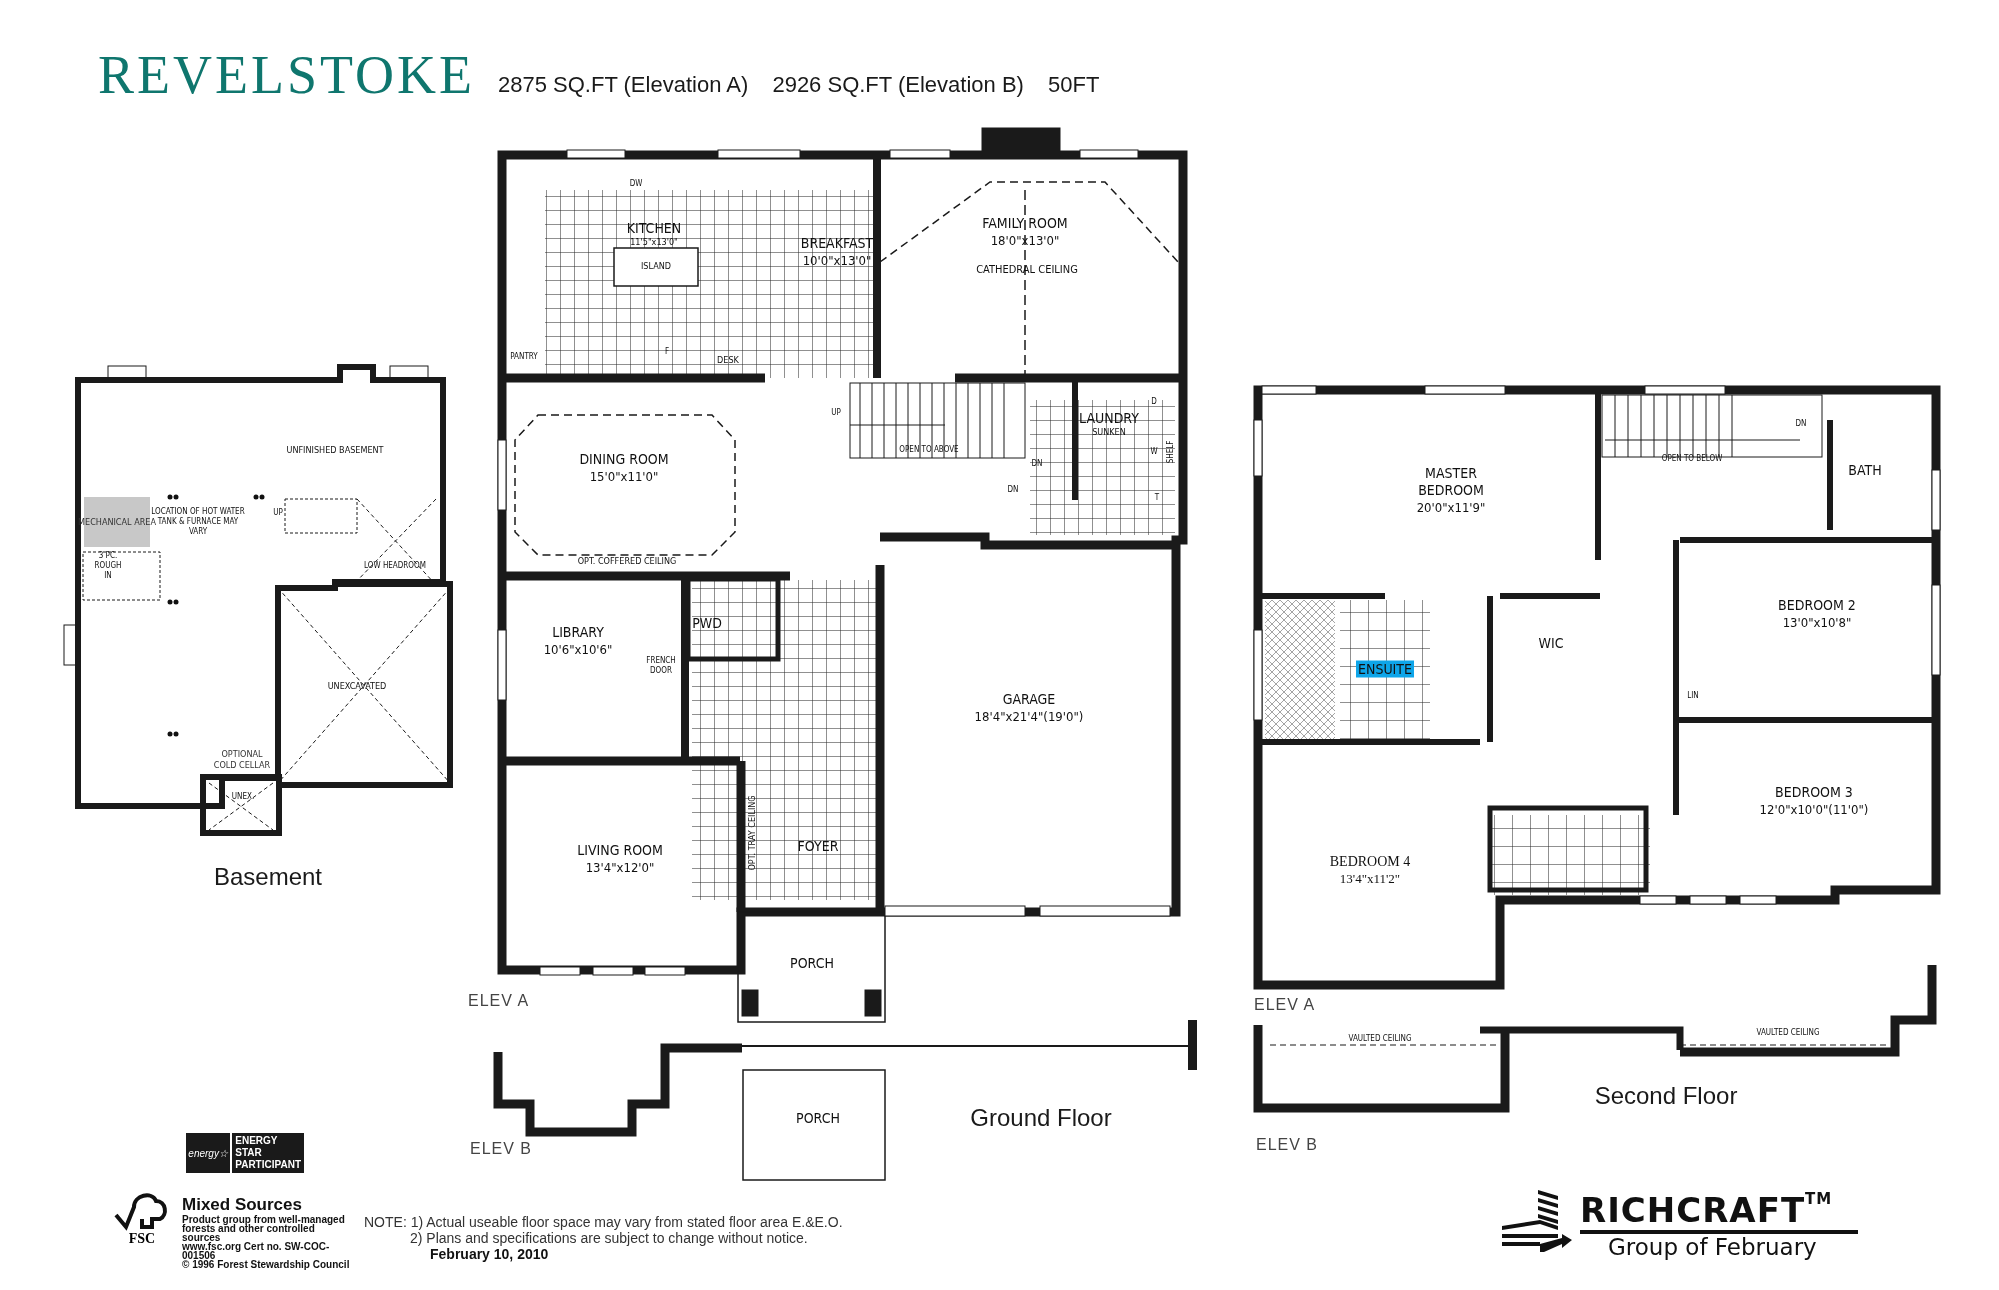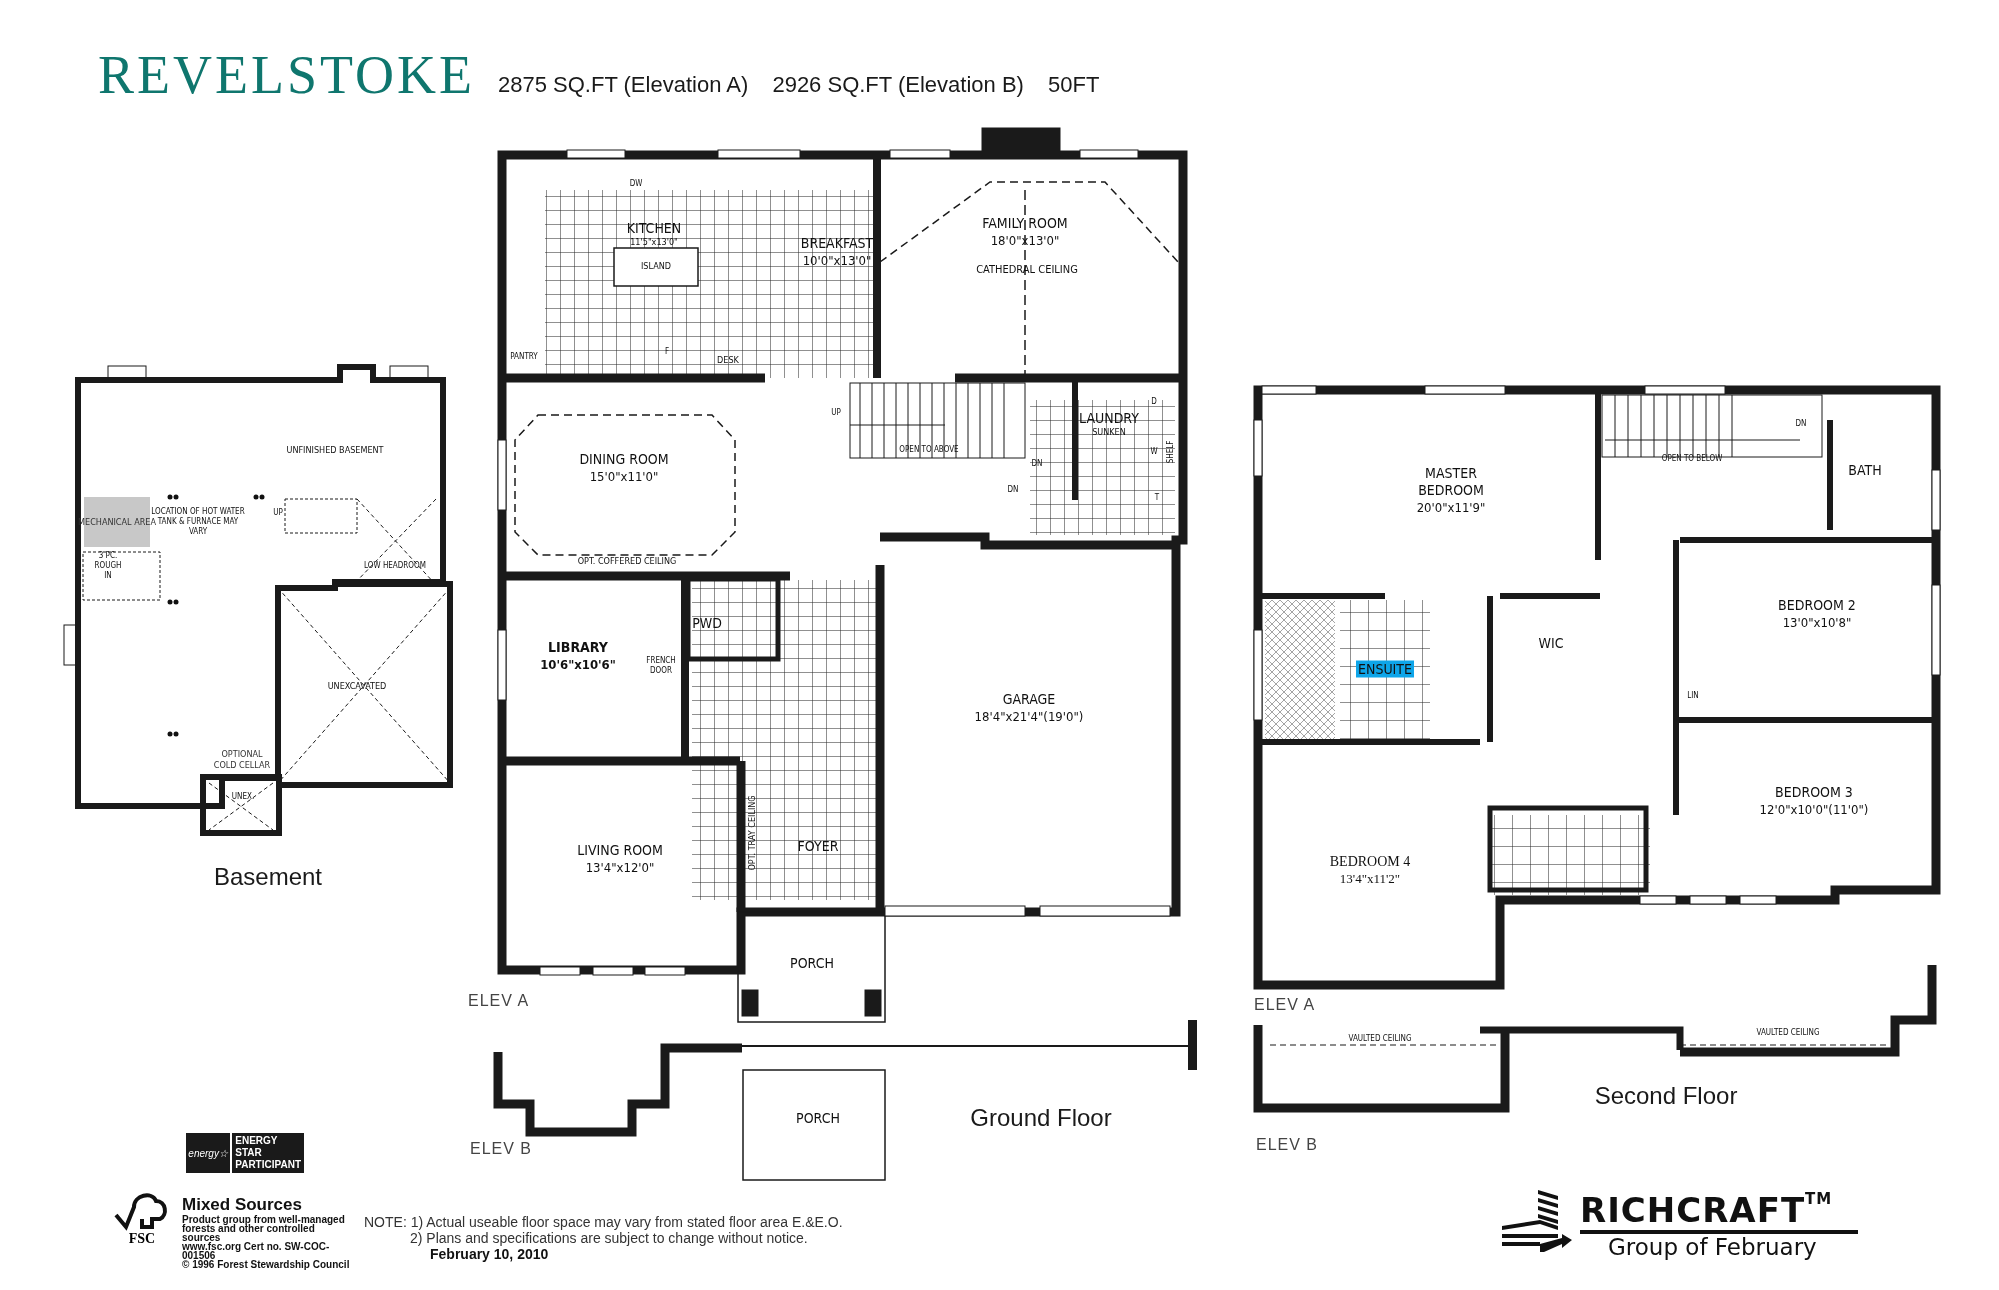--- a/index.html
+++ b/index.html
@@ -233,21 +233,21 @@
 <div class="abs room tiny" style="left:1037px;top:464px;">DN</div>
 <div class="abs room tiny" style="left:1013px;top:490px;">DN</div>
 <div class="abs room" style="left:1109px;top:424px;">
   <div>LAUNDRY</div>
   <div class="small">SUNKEN</div>
 </div>
 <div class="abs room tiny" style="left:1154px;top:402px;">D</div>
 <div class="abs room tiny" style="left:1154px;top:452px;">W</div>
 <div class="abs room tiny" style="left:1171px;top:452px;transform:translate(-50%,-50%) rotate(-90deg);">SHELF</div>
 <div class="abs room tiny" style="left:1157px;top:498px;">T</div>
-<div class="abs room" style="left:578px;top:656px;font-weight:bold;">
+<div class="abs room" style="left:578px;top:641px;">
   <div>LIBRARY</div>
   <div class="dim">10'6"x10'6"</div>
 </div>
 <div class="abs room tiny" style="left:661px;top:666px;white-space:normal;width:34px;">FRENCH DOOR</div>
 <div class="abs room" style="left:707px;top:623px;">PWD</div>
 <div class="abs room" style="left:1029px;top:708px;">
   <div>GARAGE</div>
   <div class="dim">18'4"x21'4"(19'0")</div>
 </div>
 <div class="abs room" style="left:620px;top:859px;">

